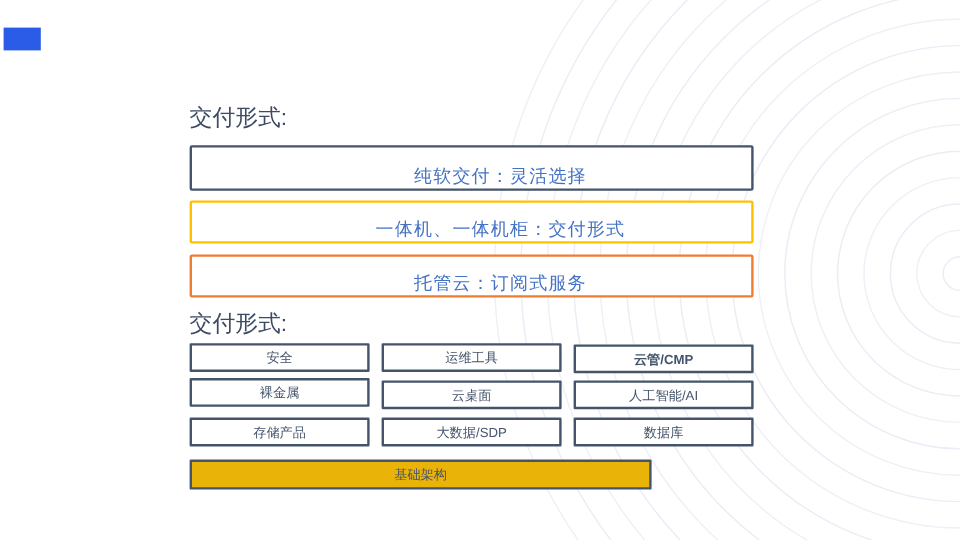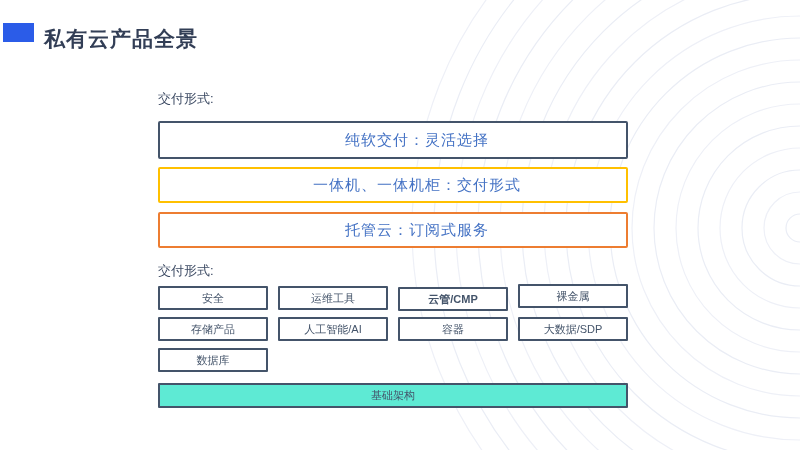--- a/index.html
+++ b/index.html
@@ -8,44 +8,44 @@
     font-family:"Liberation Sans","DejaVu Sans",sans-serif;
   }
   .bg-pattern{position:absolute;left:0;top:0;width:800px;height:450px;z-index:0;}
   .header{position:absolute;left:0;top:0;width:800px;height:60px;z-index:2;}
   .accent-bar{position:absolute;left:3px;top:23px;width:31px;height:19px;background:#2B5CE8;}
   .page-title{
     position:absolute;left:44px;top:25px;margin:0;
     font-size:21px;font-weight:600;color:#323E56;letter-spacing:1px;white-space:nowrap;
   }
   .main{position:absolute;left:158px;top:92px;width:470px;z-index:1;}
-  .section-label{font-size:13px;line-height:14px;color:#3C4A63;}
+  .section-label{font-size:19px;line-height:14px;color:#3C4A63;}
   .dbox{
     box-sizing:border-box;width:470px;height:36px;border:2px solid #44546A;border-radius:2px;
-    background:#ffffff;display:flex;align-items:center;justify-content:center;
+    background:#ffffff;display:flex;align-items:flex-end;justify-content:center;
     font-size:15px;font-weight:500;color:#4472C4;letter-spacing:1px;white-space:nowrap;padding-left:48px;
   }
   .dbox-software{height:38px;margin-top:15px;}
   .dbox-appliance{margin-top:8px;border-color:#FFC000;}
   .dbox-managed{margin-top:9px;border-color:#ED7D31;}
   .products-label{margin-top:16px;}
   .product-grid{
-    margin-top:8px;display:grid;grid-template-columns:repeat(4,1fr);
+    margin-top:8px;display:grid;grid-template-columns:repeat(3,1fr);
     column-gap:10px;row-gap:7px;
   }
   .pbox{
     box-sizing:border-box;height:24px;border:2px solid #44546A;border-radius:1px;
     background:#ffffff;display:flex;align-items:center;justify-content:center;
     font-size:11px;color:#44546A;white-space:nowrap;
   }
   .product-grid .pbox:nth-child(3){transform:translateY(1px);font-weight:bold;}
   .product-grid .pbox:nth-child(4){transform:translateY(-2px);}
   .base-box{
-    margin-top:11px;box-sizing:border-box;width:470px;height:25px;
-    border:2px solid #44546A;border-radius:1px;background:#5eead4;
+    margin-top:11px;box-sizing:border-box;width:385px;height:25px;
+    border:2px solid #44546A;border-radius:1px;background:#eab308;
     display:flex;align-items:center;justify-content:center;
     font-size:11px;color:#44546A;white-space:nowrap;
   }
 </style>
 </head>
 <body>
 
 <svg class="bg-pattern" id="bg-circles" viewBox="0 0 800 450" xmlns="http://www.w3.org/2000/svg">
     <circle cx="800" cy="228" r="14" fill="none" stroke="#EAEDF5" stroke-width="1.2"></circle>
     <circle cx="800" cy="228" r="36" fill="none" stroke="#EEF0F7" stroke-width="1.2"></circle>
@@ -62,21 +62,20 @@
     <circle cx="800" cy="228" r="278" fill="none" stroke="#EAEDF5" stroke-width="1.2"></circle>
     <circle cx="800" cy="228" r="300" fill="none" stroke="#EEF0F7" stroke-width="1.2"></circle>
     <circle cx="800" cy="228" r="322" fill="none" stroke="#EAEDF5" stroke-width="1.2"></circle>
     <circle cx="800" cy="228" r="344" fill="none" stroke="#EEF0F7" stroke-width="1.2"></circle>
     <circle cx="800" cy="228" r="366" fill="none" stroke="#EAEDF5" stroke-width="1.2"></circle>
     <circle cx="800" cy="228" r="388" fill="none" stroke="#EEF0F7" stroke-width="1.2"></circle>
   </svg>
 
 <div class="header">
   <div class="accent-bar"></div>
-  <h1 class="page-title">私有云产品全景</h1>
 </div>
 
 <div class="main">
 
   <div class="section-label">交付形式:</div>
 
   <div class="dbox dbox-software">
     <span>纯软交付：灵活选择</span>
   </div>
   <div class="dbox dbox-appliance">
@@ -86,23 +85,23 @@
     <span>托管云：订阅式服务</span>
   </div>
 
   <div class="section-label products-label">交付形式:</div>
 
   <div class="product-grid">
     <div class="pbox">安全</div>
     <div class="pbox">运维工具</div>
     <div class="pbox">云管/CMP</div>
     <div class="pbox">裸金属</div>
+    <div class="pbox">云桌面</div>
+    <div class="pbox">人工智能/AI</div>
     <div class="pbox">存储产品</div>
-    <div class="pbox">人工智能/AI</div>
-    <div class="pbox">容器</div>
     <div class="pbox">大数据/SDP</div>
     <div class="pbox">数据库</div>
   </div>
 
   <div class="base-box">
     <span>基础架构</span>
   </div>
 
 </div>
 

